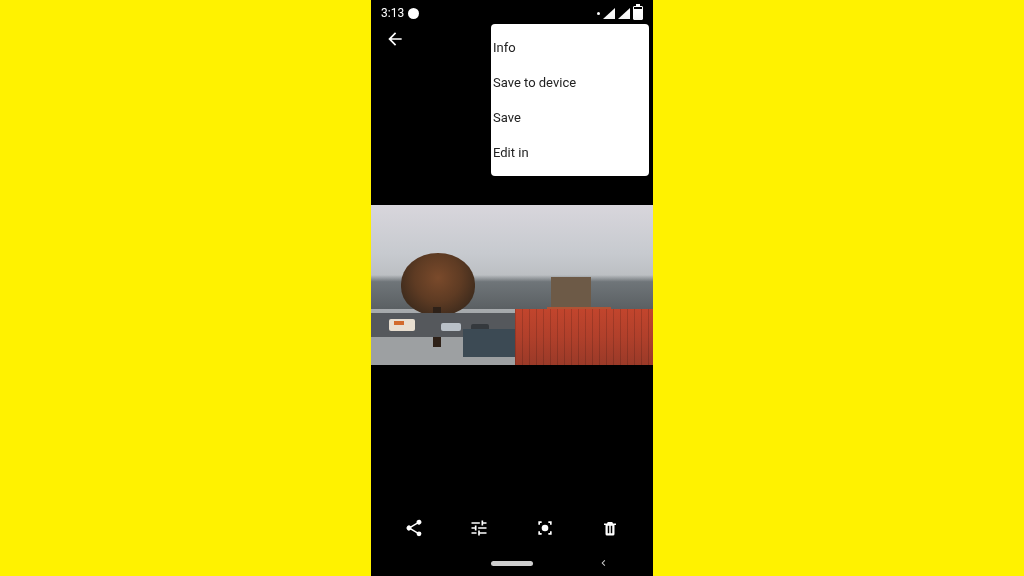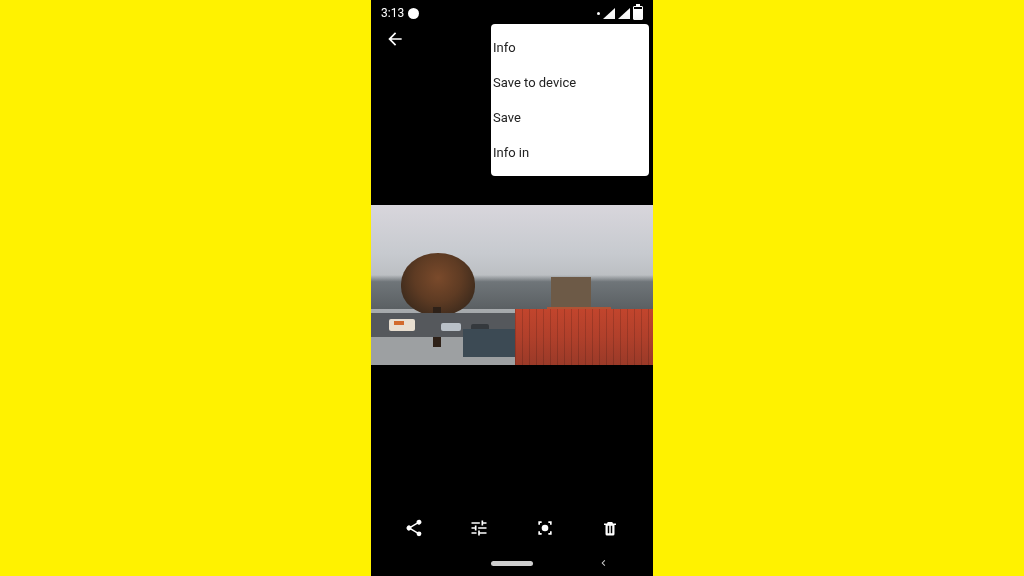--- a/index.html
+++ b/index.html
@@ -92,21 +92,21 @@
     <div class="car3"></div>
     <div class="roof2"></div>
     <div class="roof3"></div>
     <div class="roof1"></div>
   </div>
 
   <div class="menu">
     <div class="menu-item">Info</div>
     <div class="menu-item">Save to device</div>
     <div class="menu-item">Save</div>
-    <div class="menu-item">Info in</div>
+    <div class="menu-item">Edit in</div>
   </div>
 
   <div class="actions">
     <div class="btn">
       <svg width="20" height="20" viewBox="0 0 24 24">
           <path fill="#fff" d="M18 16.08c-.76 0-1.44.3-1.96.77L8.91 12.7a3.27 3.27 0 0 0 0-1.39l7.05-4.11A2.99 2.99 0 1 0 15 5c0 .24.03.47.09.7L8.04 9.81a3 3 0 1 0 0 4.38l7.12 4.16c-.05.21-.08.43-.08.65a2.92 2.92 0 1 0 2.92-2.92z"></path>
         </svg>
     </div>
     <div class="btn">
       <svg width="20" height="20" viewBox="0 0 24 24">

